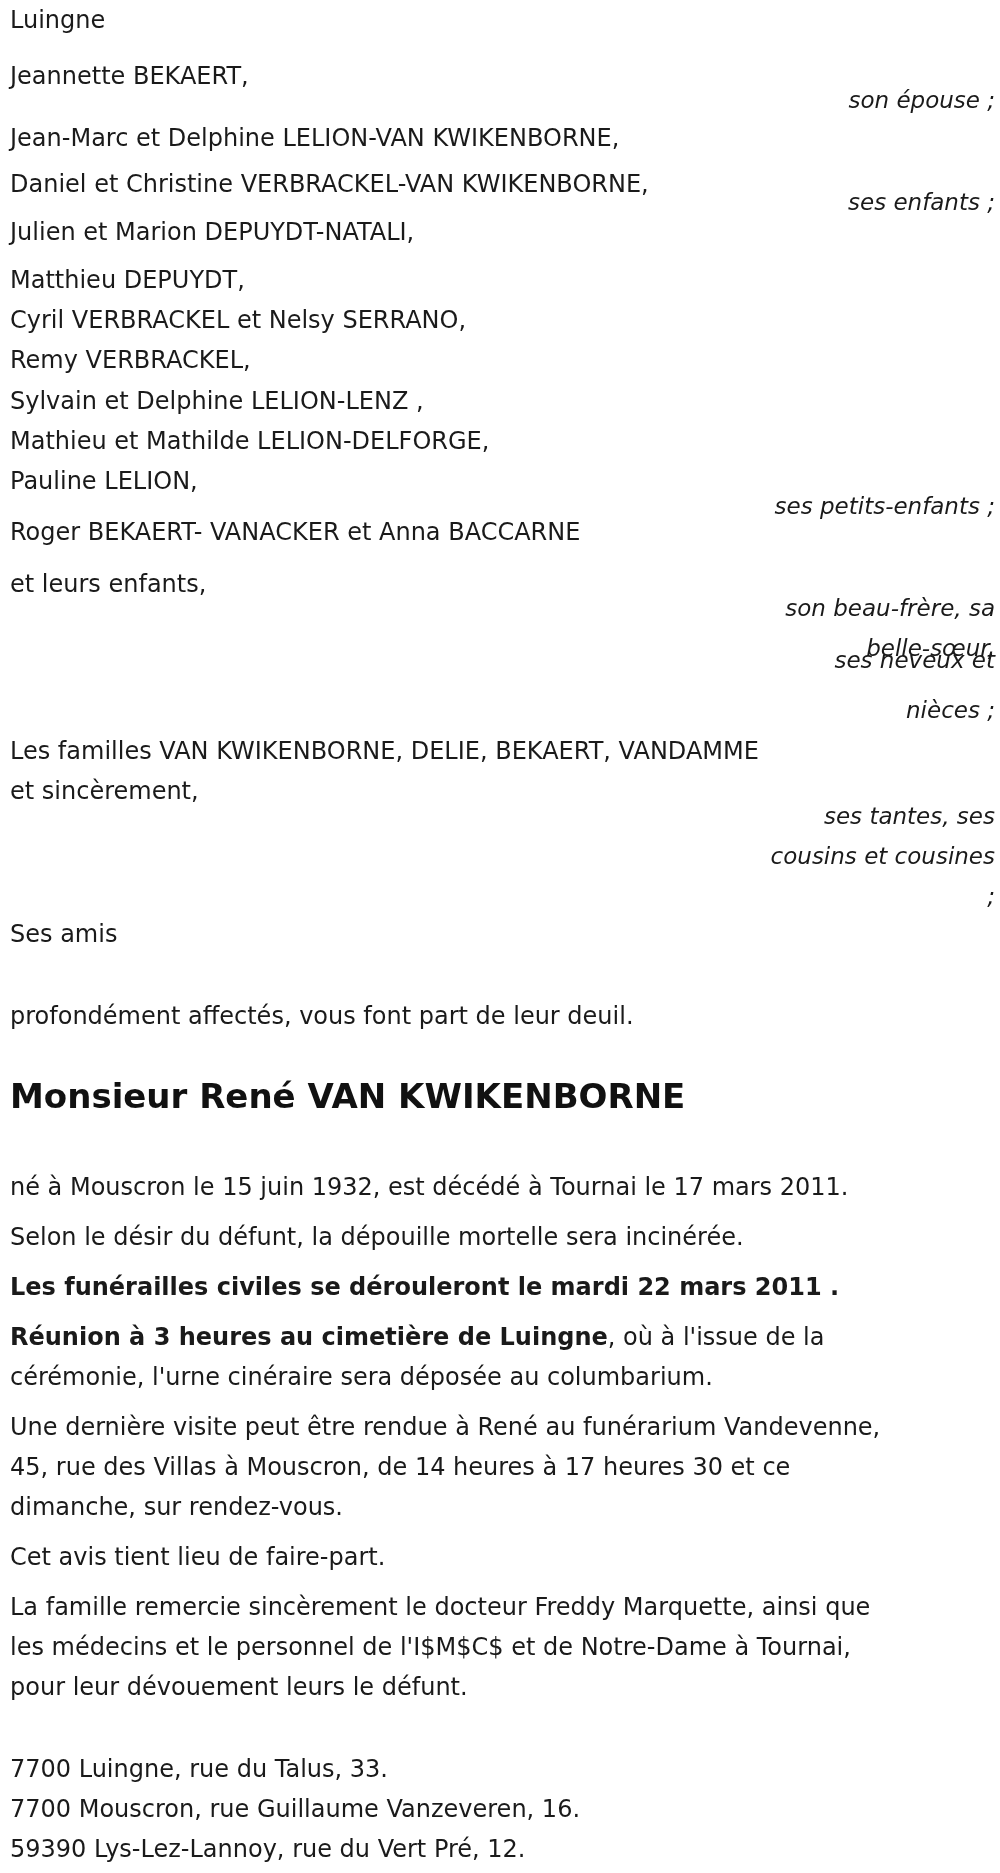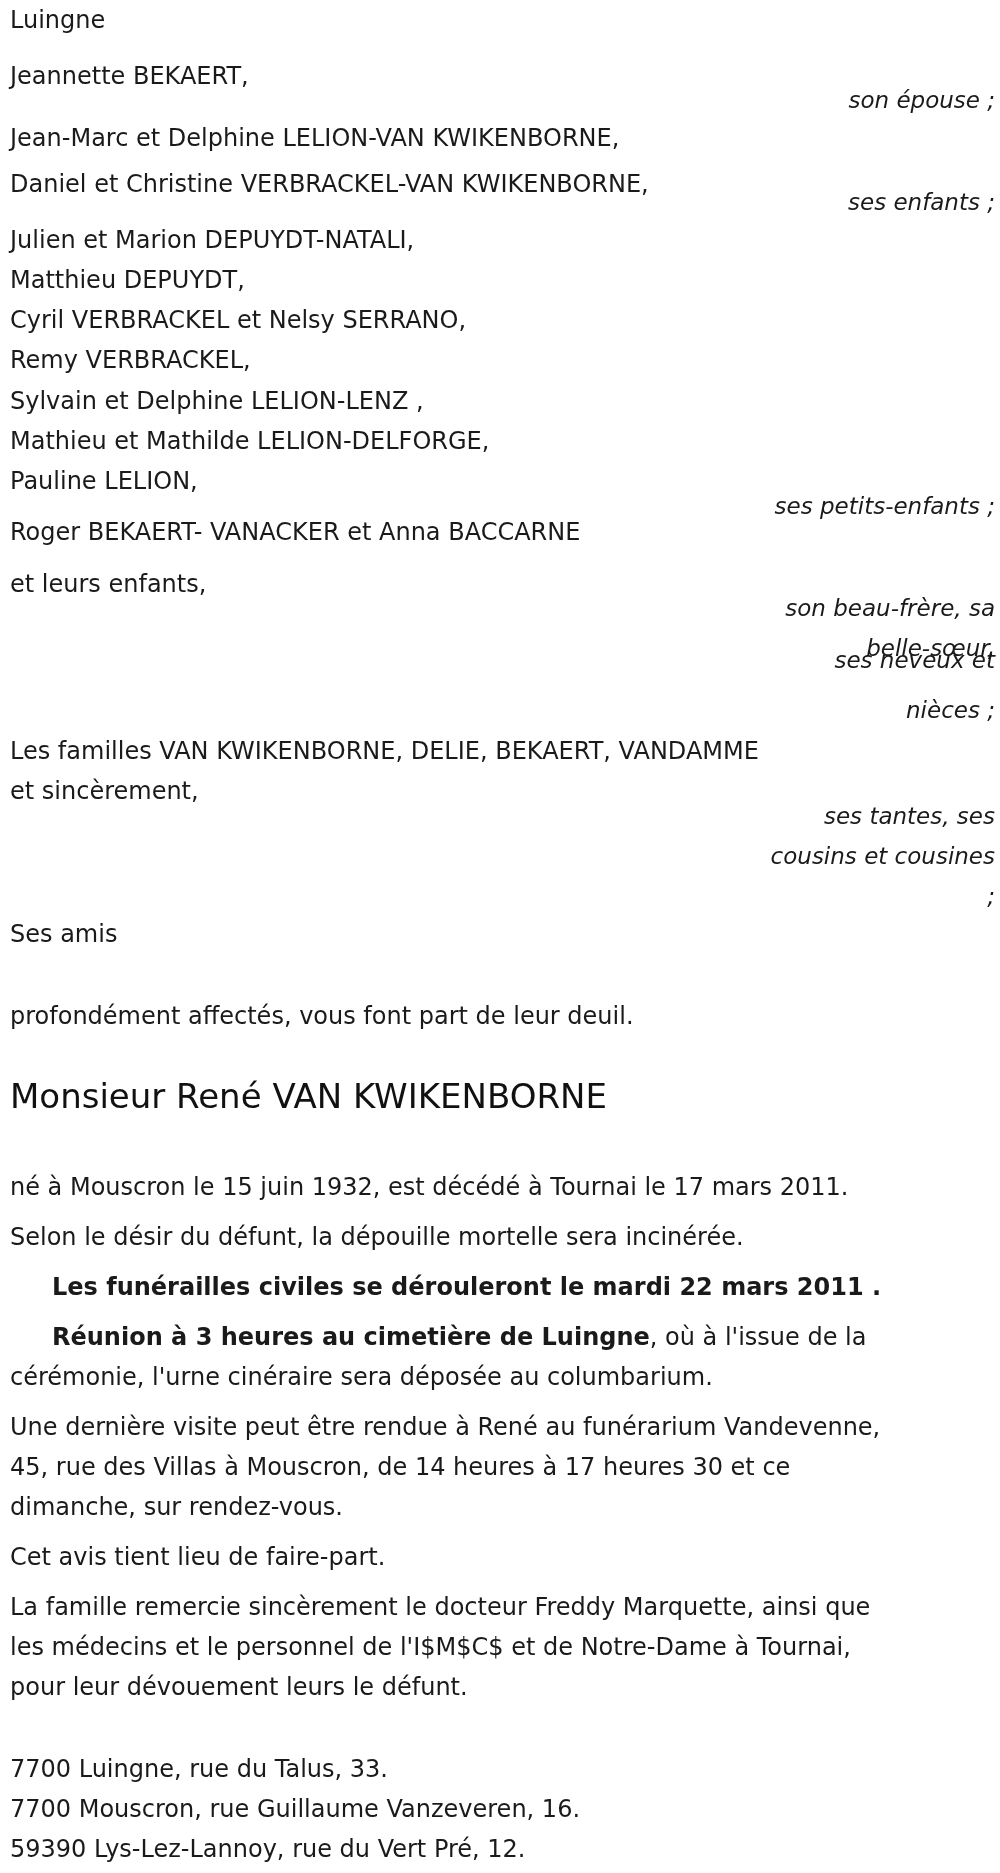--- a/index.html
+++ b/index.html
@@ -31,42 +31,42 @@
       position: absolute;
       right: 5px;
       font-style: italic;
       text-align: center;
       white-space: nowrap;
       font-size: 23px;
     }
     .title {
       position: absolute;
       left: 10px;
-      font-weight: normal;
+      font-weight: bold;
       font-size: 34px;
       line-height: 44px;
       white-space: nowrap;
       color: #111;
     }
-    .bold { font-weight: bold; margin-left: 42px; }
+    .bold { font-weight: bold; }
   </style>
 </head>
 <body>
 
 <div class="page">
   <div class="line" style="top:0">Luingne</div>
 
   <div class="line" style="top:56px">Jeannette BEKAERT,</div>
   <div class="rel" style="top:80px">son épouse ;</div>
 
   <div class="line" style="top:118px">Jean-Marc et Delphine LELION-VAN KWIKENBORNE,</div>
   <div class="line" style="top:164px">Daniel et Christine VERBRACKEL-VAN KWIKENBORNE,</div>
   <div class="rel" style="top:182px">ses enfants ;</div>
 
-  <div class="line" style="top:220px">Julien et Marion DEPUYDT-NATALI,</div>
+  <div class="line" style="top:212px">Julien et Marion DEPUYDT-NATALI,</div>
   <div class="line" style="top:260px">Matthieu DEPUYDT,</div>
   <div class="line" style="top:300px">Cyril VERBRACKEL et Nelsy SERRANO,</div>
   <div class="line" style="top:340px">Remy VERBRACKEL,</div>
   <div class="line" style="top:381px">Sylvain et Delphine LELION-LENZ ,</div>
   <div class="line" style="top:421px">Mathieu et Mathilde LELION-DELFORGE,</div>
   <div class="line" style="top:461px">Pauline LELION,</div>
   <div class="rel" style="top:486px">ses petits-enfants ;</div>
 
   <div class="line" style="top:512px">Roger BEKAERT- VANACKER et Anna BACCARNE</div>
   <div class="line" style="top:564px">et leurs enfants,</div>

